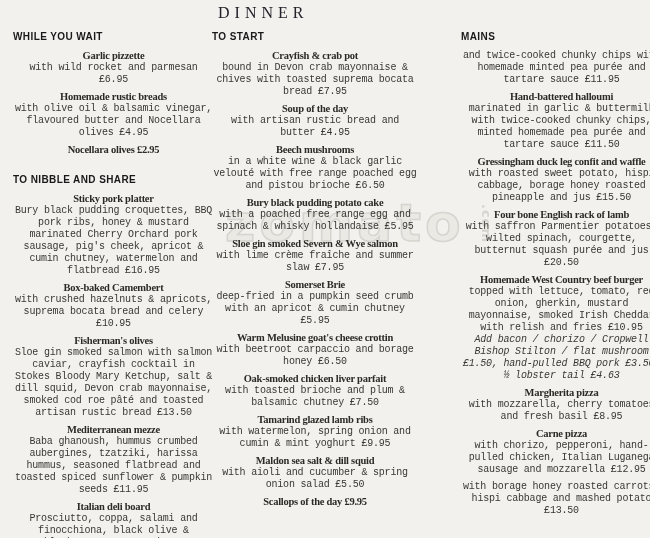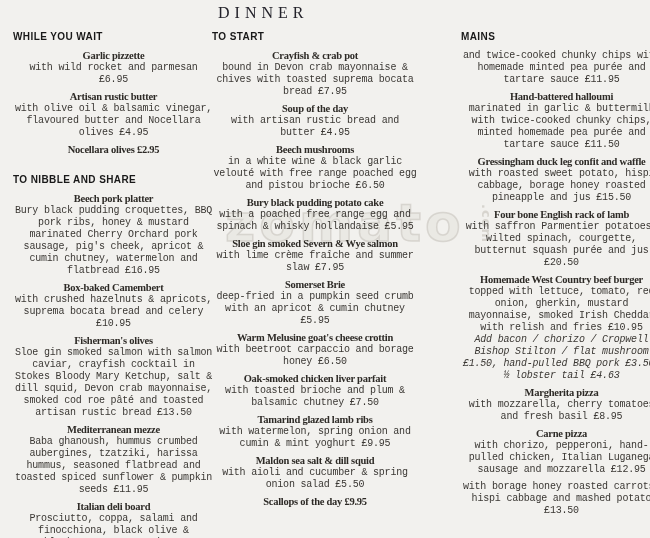--- a/index.html
+++ b/index.html
@@ -95,31 +95,31 @@
 </div>
 
 <div class="col col-1">
   <div class="section">
     <div class="sec-header">WHILE YOU WAIT</div>
     <div class="item">
       <div class="item-name">Garlic pizzette</div>
       <div class="item-desc">with wild rocket and parmesan £6.95</div>
     </div>
     <div class="item">
-      <div class="item-name">Artisan rustic butter</div>
+      <div class="item-name">Homemade rustic breads</div>
       <div class="item-desc">with olive oil &amp; balsamic vinegar, flavoured butter and Nocellara olives £4.95</div>
     </div>
     <div class="item">
       <div class="item-name">Nocellara olives £2.95</div>
     </div>
   </div>
   <div class="section">
     <div class="sec-header">TO NIBBLE AND SHARE</div>
     <div class="item">
-      <div class="item-name">Beech pork platter</div>
+      <div class="item-name">Sticky pork platter</div>
       <div class="item-desc">Bury black pudding croquettes, BBQ pork ribs, honey &amp; mustard marinated Cherry Orchard pork sausage, pig's cheek, apricot &amp; cumin chutney, watermelon and flatbread £16.95</div>
     </div>
     <div class="item">
       <div class="item-name">Box-baked Camembert</div>
       <div class="item-desc">with crushed hazelnuts &amp; apricots, suprema bocata bread and celery £10.95</div>
     </div>
     <div class="item">
       <div class="item-name">Fisherman's olives</div>
       <div class="item-desc">Sloe gin smoked salmon with salmon caviar, crayfish cocktail in Stokes Bloody Mary Ketchup, salt &amp; dill squid, Devon crab mayonnaise, smoked cod roe pâté and toasted artisan rustic bread £13.50</div>
     </div>

